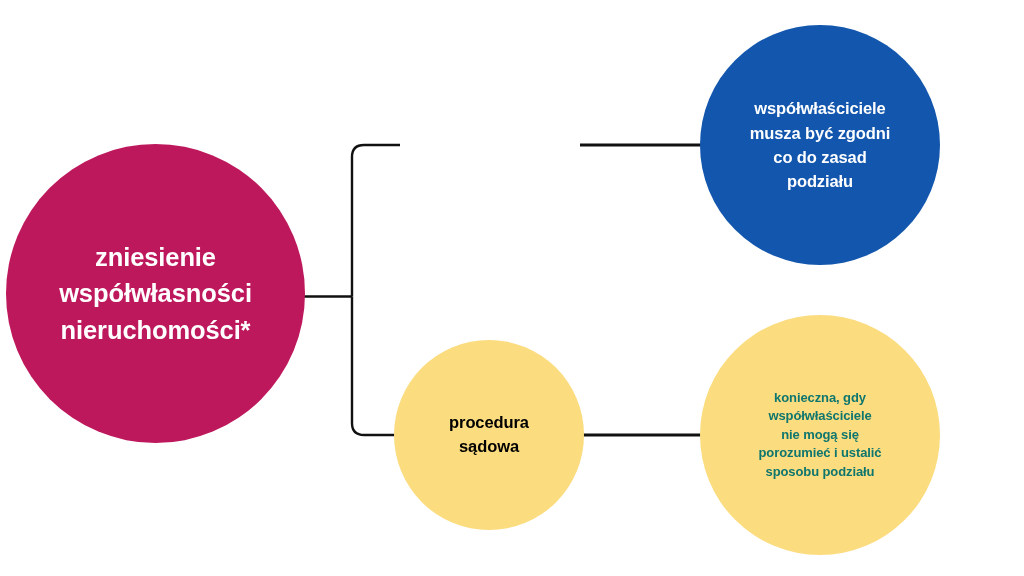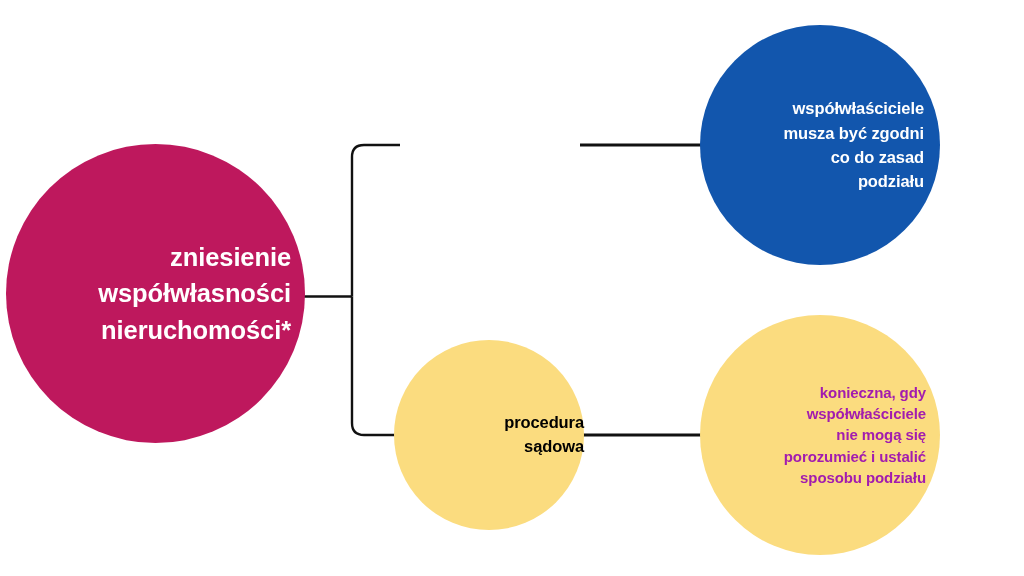--- a/index.html
+++ b/index.html
@@ -30,21 +30,21 @@
     pointer-events: none;
   }
 
   
   .node {
     position: absolute;
     border-radius: 50%;
     display: flex;
     align-items: center;
     justify-content: center;
-    text-align: right;
+    text-align: center;
     box-sizing: border-box;
   }
   .node .node-label {
     display: block;
     width: 100%;
     font-weight: bold;
     line-height: 1.28;
     letter-spacing: -0.1px;
     white-space: pre-line;
   }
@@ -111,22 +111,22 @@
 
   
   #node-konieczna {
     left: 700px;
     top: 315px;
     width: 240px;
     height: 240px;
     background: #fbdc7f;
   }
   #node-konieczna .node-label {
-    color: #a21caf;
-    font-size: 15px;
+    color: #0f766e;
+    font-size: 13px;
     line-height: 1.42;
     padding: 0 14px;
     box-sizing: border-box;
   }
 
   
   #footnote {
     position: absolute;
     left: 18px;
     top: 466px;

